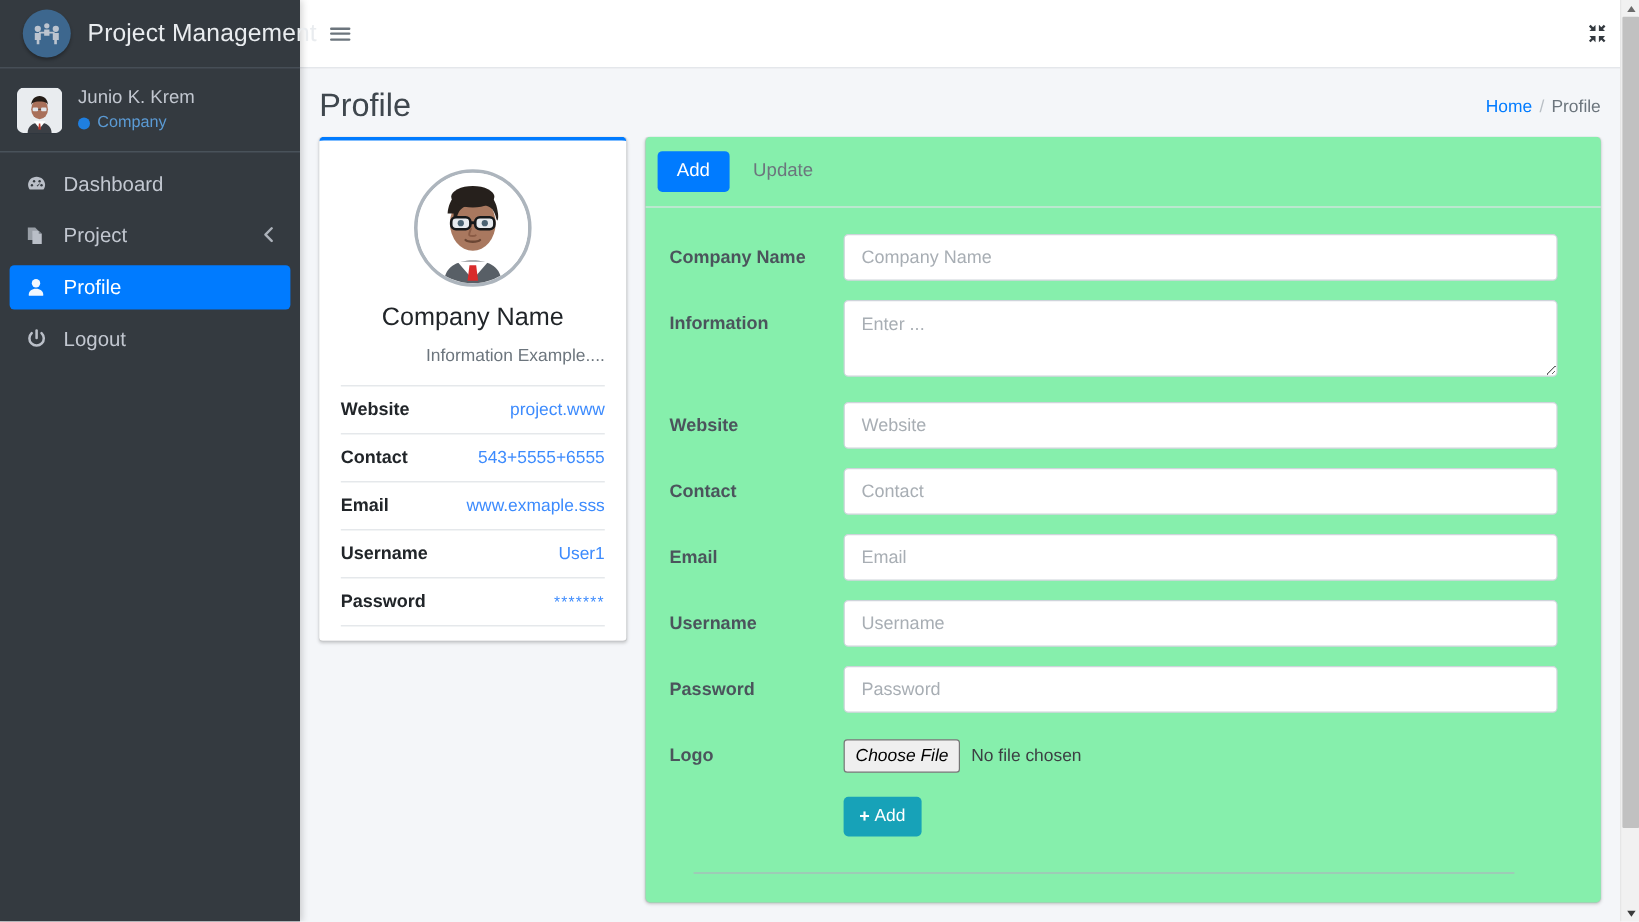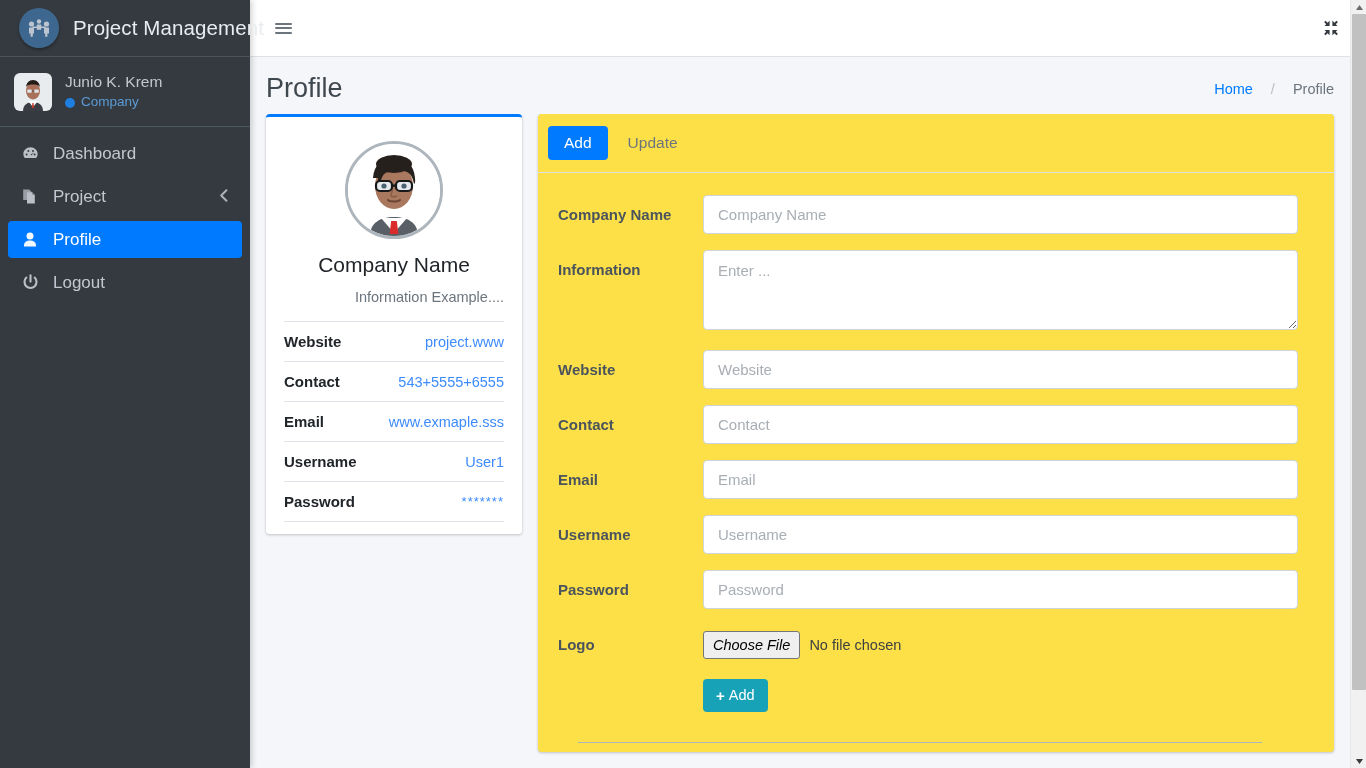--- a/index.html
+++ b/index.html
@@ -158,21 +158,21 @@
   .page-title {
     font-size: 27px;
     font-weight: 400;
     color: #3f474e;
     padding-left: 0;
   }
   .breadcrumb {
     font-size: 14.5px;
     color: #6c757d;
     display: flex;
-    gap: 18px;
+    gap: 6px;
     align-items: center;
   }
   .breadcrumb a { color: #007bff; text-decoration: none; cursor: pointer; }
   .breadcrumb .sep { color: #b9bfc5; }
 
   .content {
     display: flex;
     gap: 16px;
     padding: 0 32px 0 16px;
     align-items: flex-start;
@@ -223,21 +223,21 @@
     border-bottom: 1px solid #dfe3e7;
     font-size: 15px;
   }
   .info-key { font-weight: 700; color: #212529; }
   .info-val { color: #3d8bfd; font-size: 14.5px; }
   .info-val.pw { letter-spacing: 1px; font-size: 13px; }
 
   
   .card-form {
     flex: 1 1 auto;
-    background: #fde047;
+    background: #86efac;
     border-radius: 4px;
     box-shadow: 0 0 1px rgba(0,0,0,.125), 0 1px 3px rgba(0,0,0,.2);
     align-self: stretch;
     margin-bottom: 16px;
     min-width: 0;
   }
   .tabs {
     display: flex;
     align-items: center;
     gap: 4px;
@@ -277,21 +277,21 @@
     padding: 10px 14px;
     font-size: 15px;
     font-family: "Liberation Sans", sans-serif;
     color: #495057;
     background: #fff;
     outline: none;
   }
   .form-field input[type=text]::placeholder,
   .form-field textarea::placeholder { color: #a8aeb4; }
   .form-field textarea {
-    height: 80px;
+    height: 64px;
     resize: vertical;
     line-height: 1.3;
   }
   .file-row { display: flex; align-items: center; padding-top: 6px; }
   .file-btn {
     border: 1px solid #767676;
     background: #efefef;
     border-radius: 3px;
     font-size: 14.5px;
     padding: 4px 9px;

